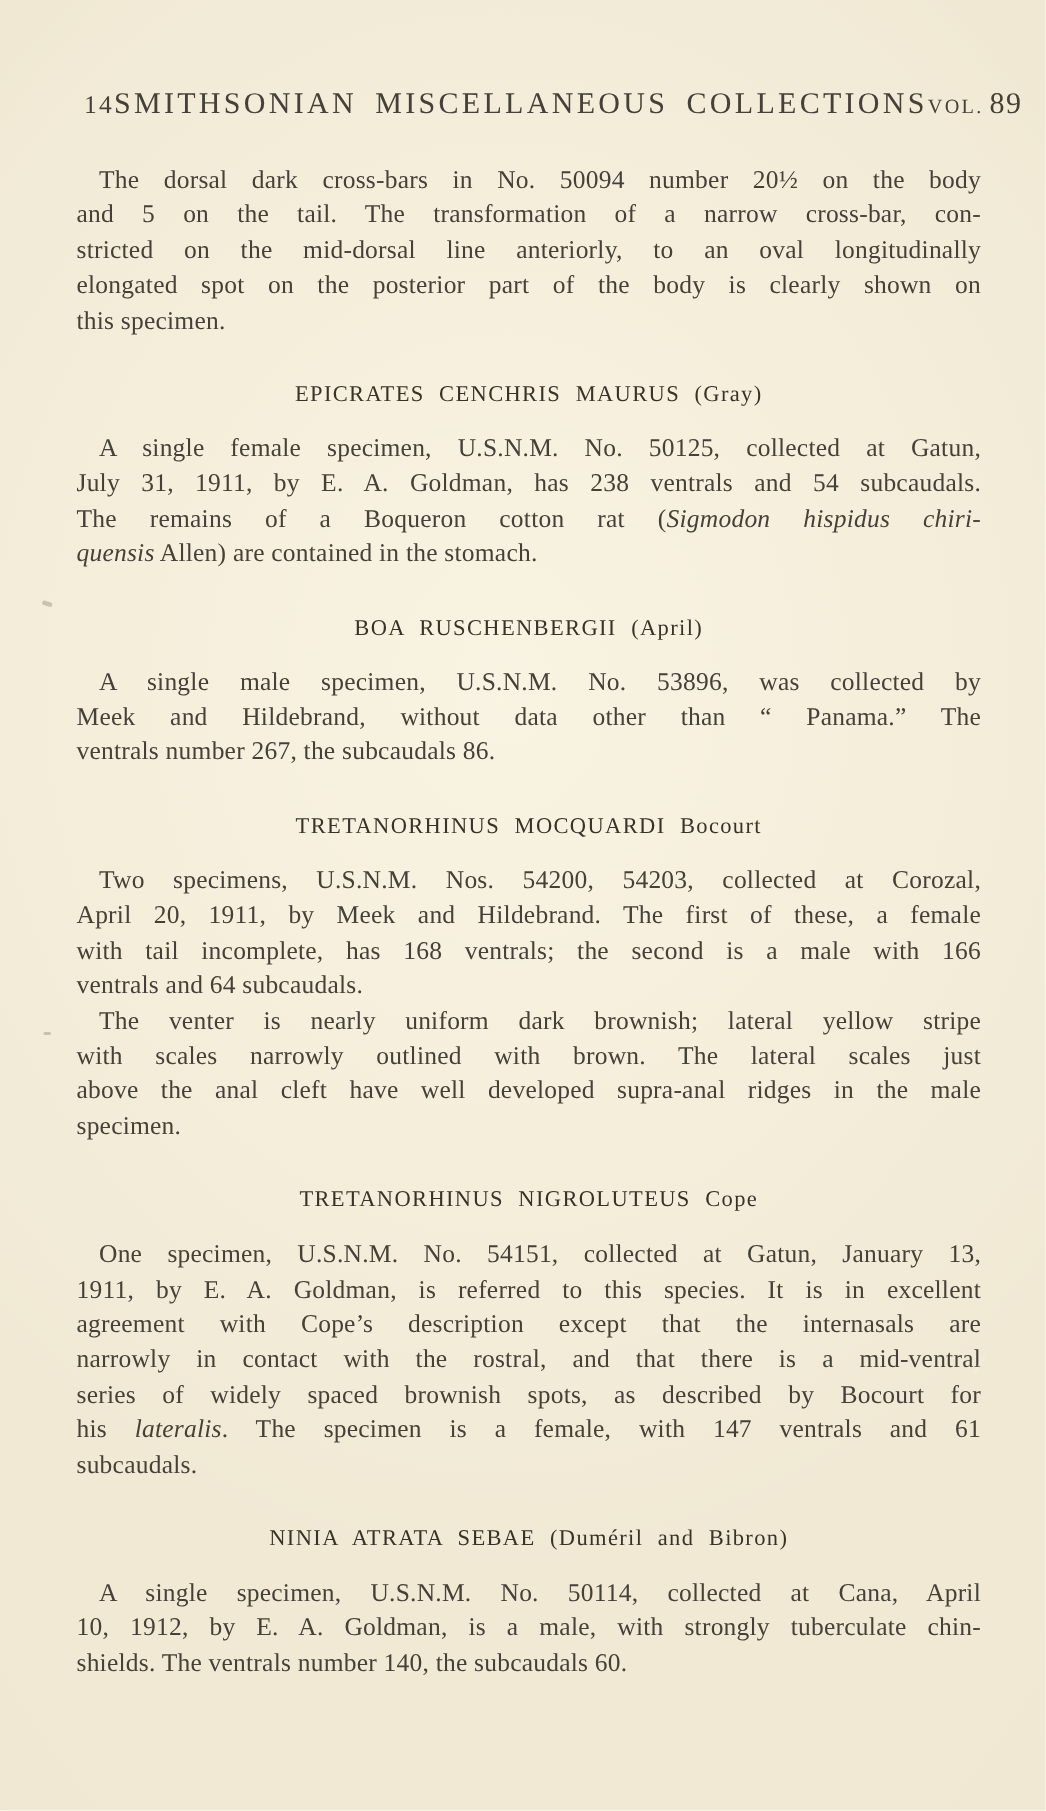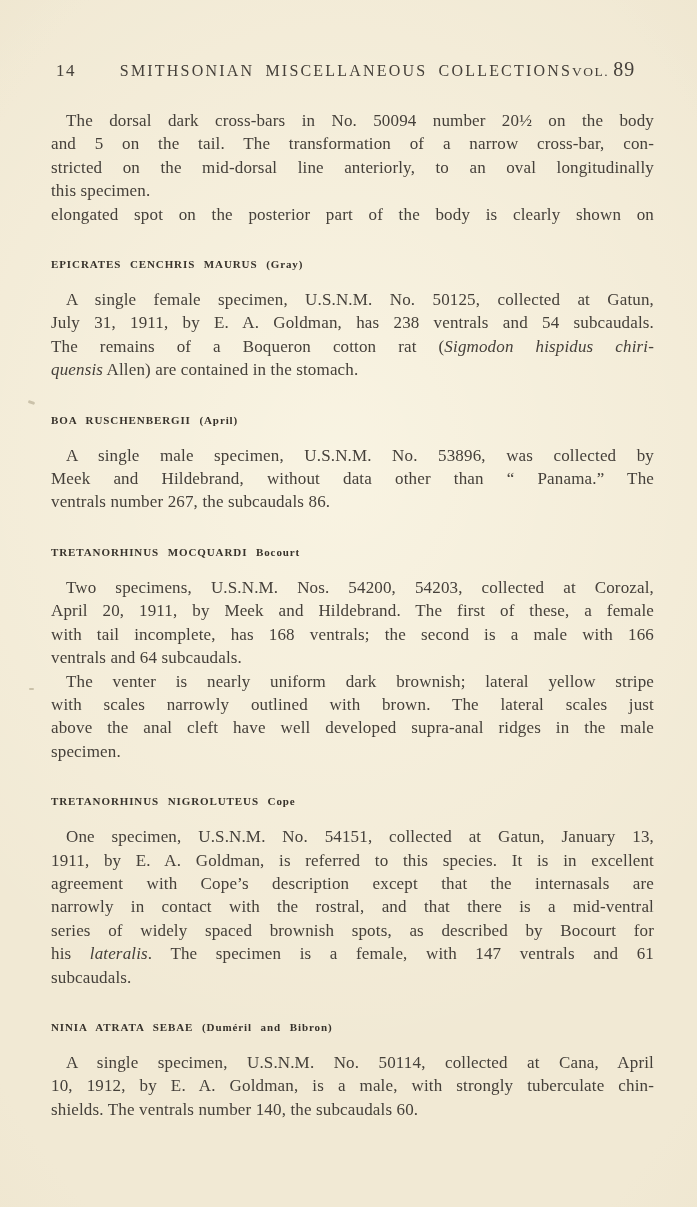--- a/index.html
+++ b/index.html
@@ -33,21 +33,21 @@
   }
   .page-number {
     width: 72px;
     font-size: 17px;
     letter-spacing: 1.5px;
     padding-left: 5px;
   }
   .journal-title {
     flex: 1;
     text-align: left;
-    font-size: 16px;
+    font-size: 20px;
     letter-spacing: 2.2px;
     word-spacing: 5px;
     white-space: nowrap;
   }
   .volume {
     width: 86px;
     text-align: left;
     white-space: nowrap;
   }
   .vol-word { font-size: 13.5px; letter-spacing: 1.5px; }
@@ -60,22 +60,23 @@
     font-size: 17px;
     letter-spacing: 0.15px;
     text-align: justify;
     text-align-last: justify;
     white-space: normal;
   }
   .line.first { text-indent: 15px; }
   .line.last  { text-align-last: left; }
   .it { font-style: italic; }
   .species-heading {
-    font-size: 11px;
-    font-weight: bold;
+    text-align: center;
+    font-size: 15px;
+    font-weight: normal;
     color: var(--heading-ink);
     letter-spacing: 0.9px;
     word-spacing: 5px;
     line-height: 20px;
     margin: 28px 0 14px 0;
     white-space: nowrap;
   }
   .speck {
     position: absolute;
     background: #9a8d70;
@@ -97,22 +98,22 @@
       <span class="vol-word">VOL.</span>
       <span class="vol-num">89</span>
     </div>
   </div>
 
   <div class="page-body">
       <div class="paragraph">
         <div class="line first"><span>The dorsal dark cross-bars in No. 50094 number 20½ on the body</span></div>
         <div class="line"><span>and 5 on the tail.  The transformation of a narrow cross-bar, con-</span></div>
         <div class="line"><span>stricted on the mid-dorsal line anteriorly, to an oval longitudinally</span></div>
+        <div class="line"><span>elongated spot on the posterior part of the body is clearly shown on</span></div>
         <div class="line last"><span>this specimen.</span></div>
-        <div class="line"><span>elongated spot on the posterior part of the body is clearly shown on</span></div>
       </div>
       <div class="species-heading">EPICRATES CENCHRIS MAURUS (Gray)</div>
       <div class="paragraph">
         <div class="line first"><span>A single female specimen, U.S.N.M. No. 50125, collected at Gatun,</span></div>
         <div class="line"><span>July 31, 1911, by E. A. Goldman, has 238 ventrals and 54 subcaudals.</span></div>
         <div class="line"><span>The remains of a Boqueron cotton rat (</span><span class="it">Sigmodon hispidus chiri-</span></div>
         <div class="line last"><span class="it">quensis</span><span> Allen) are contained in the stomach.</span></div>
       </div>
       <div class="species-heading">BOA RUSCHENBERGII (April)</div>
       <div class="paragraph">

